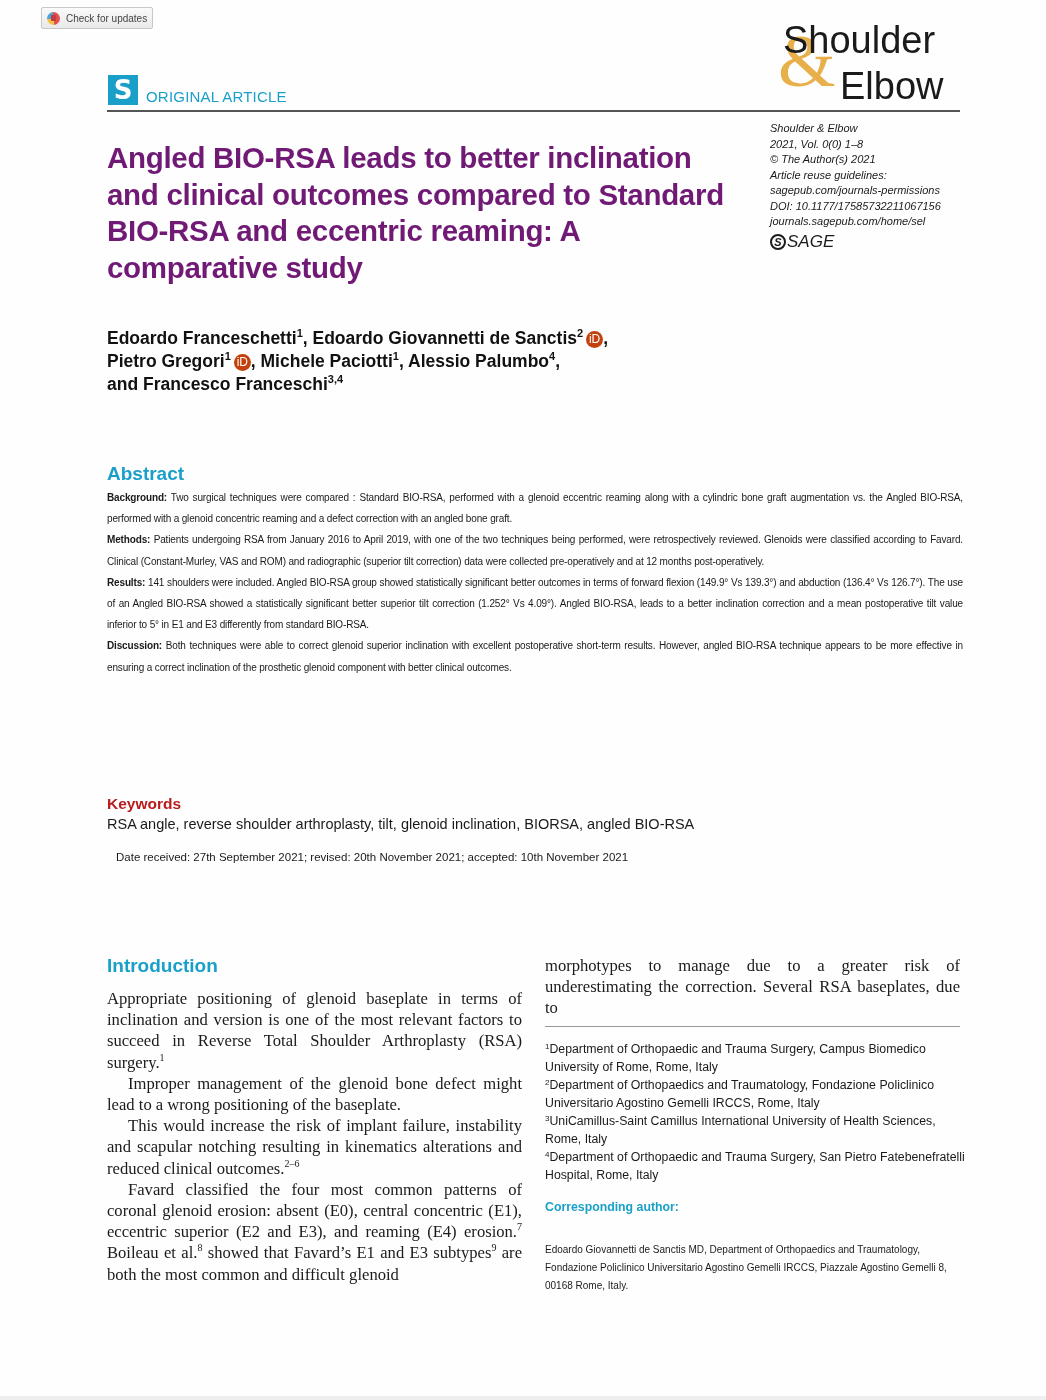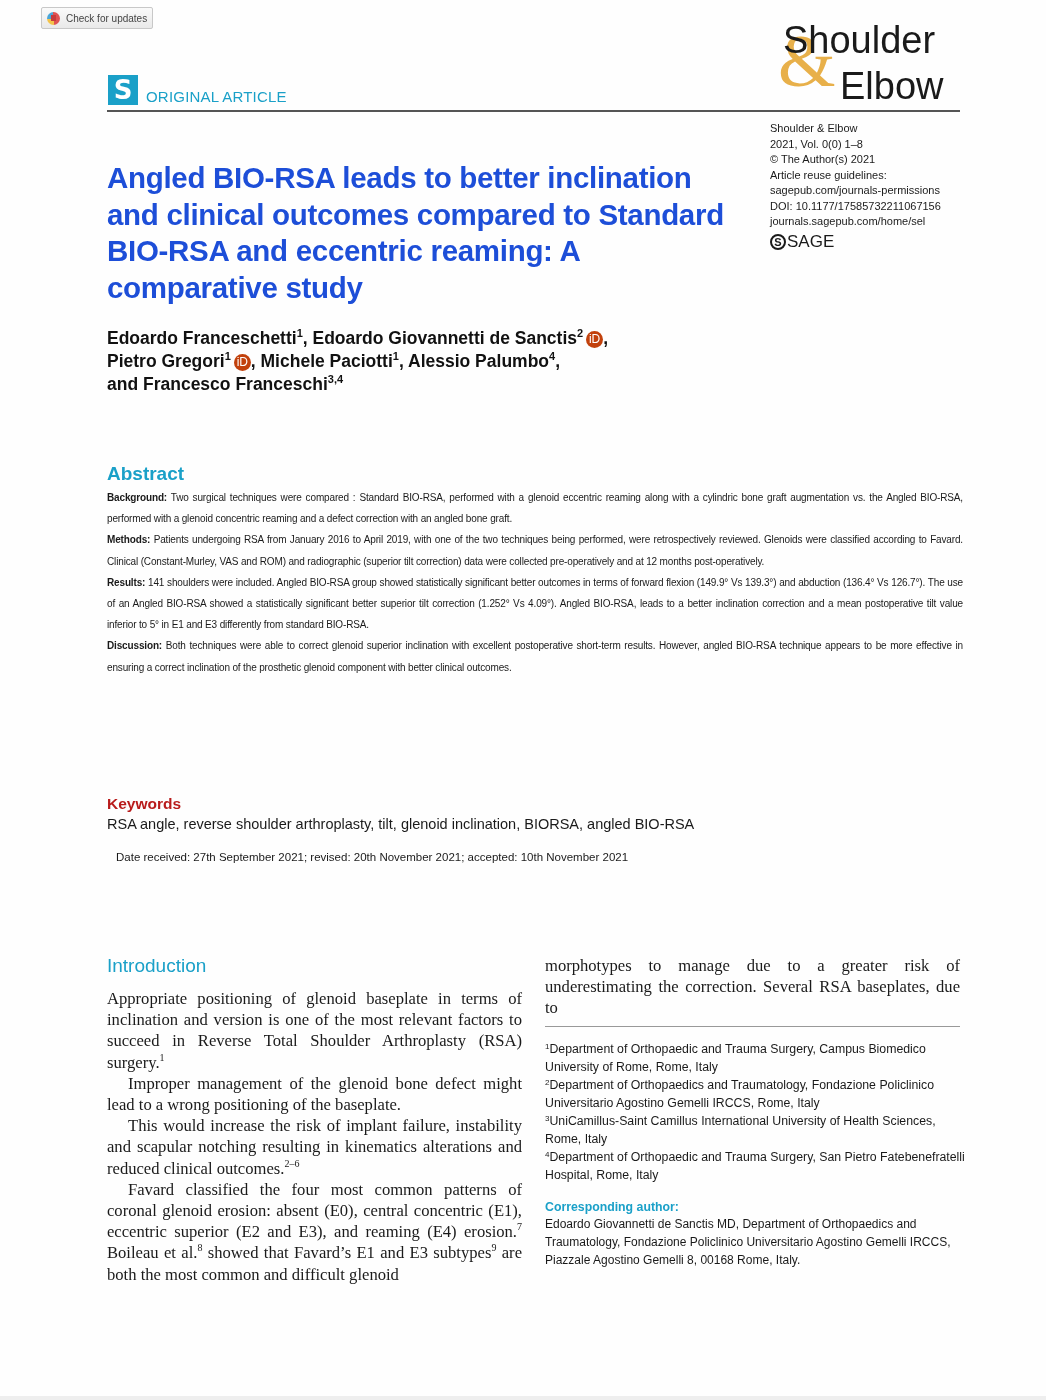--- a/index.html
+++ b/index.html
@@ -30,28 +30,28 @@
   .hdr-rule { left: 107px; top: 110px; width: 853px; height: 2px; background: #555; }
 
   
   .j-amp { left: 778px; top: 24px; font-size: 74px; line-height: 74px; color: #e8b04a;
     font-family: "Liberation Serif", serif; }
   .j-shoulder { left: 783px; top: 18px; font-size: 38px; color: #1a1a1a; line-height: 44px; }
   .j-elbow { left: 840px; top: 64px; font-size: 38px; color: #1a1a1a; line-height: 44px; }
 
   
   .meta { left: 770px; top: 121px; font-size: 11px; line-height: 15.5px; color: #1a1a1a; }
-  .meta div { white-space: nowrap; }
+  .meta div { white-space: nowrap; font-style: italic; }
   .sage { margin-top: 2px; font-size: 17px; line-height: 20px; display: flex; align-items: center; gap: 1px; }
   .sage-s { width: 16px; height: 16px; border: 2px solid #1a1a1a; border-radius: 50%; box-sizing: border-box;
     font-size: 11px; line-height: 12px; text-align: center; font-weight: bold; }
 
   
-  .title { left: 107px; top: 160px; width: 640px; font-size: 29.5px; line-height: 36.5px;
-    font-weight: bold; color: #1d4ed8; letter-spacing: -0.3px; }
+  .title { left: 107px; top: 140px; width: 640px; font-size: 29.5px; line-height: 36.5px;
+    font-weight: bold; color: #701a75; letter-spacing: -0.3px; }
 
   
   .authors { left: 107px; top: 327px; width: 620px; font-size: 17.5px; line-height: 23px;
     font-weight: bold; color: #111; }
   .authors sup { font-size: 11px; vertical-align: 7px; line-height: 0; }
   .orcid { display: inline-block; width: 17px; height: 17px; border-radius: 50%; background: #c2410c;
     color: #fff; font-size: 12px; line-height: 17px; text-align: center; vertical-align: 1px;
     font-weight: normal; margin-left: 3px; }
 
   
@@ -59,34 +59,34 @@
   .abs-body { left: 107px; top: 487px; width: 856px; font-size: 10px; line-height: 21.2px;
     text-align: justify; color: #1a1a1a; letter-spacing: -0.15px; }
   .abs-body p { margin: 0; }
   .abs-body b { font-weight: bold; }
 
   .kw-h { left: 107px; top: 795px; font-size: 15.5px; font-weight: bold; color: #b91c1c; }
   .kw-body { left: 107px; top: 816px; font-size: 14.5px; color: #1a1a1a; }
   .dates { left: 116px; top: 851px; font-size: 11.5px; color: #1a1a1a; }
 
   
-  .intro-h { left: 107px; top: 955px; font-size: 19px; font-weight: normal; color: #1aa0c8; }
+  .intro-h { left: 107px; top: 955px; font-size: 19px; font-weight: bold; color: #1aa0c8; }
   .col { font-family: "Liberation Serif", "DejaVu Serif", serif; font-size: 16.6px; line-height: 21.2px;
     text-align: justify; color: #1a1a1a; }
   .col p { margin: 0; }
   .col p.ind { text-indent: 21px; }
   .col sup { font-size: 10px; vertical-align: 7px; line-height: 0; }
   .col-left { left: 107px; top: 988px; width: 415px; }
   .col-right { left: 545px; top: 955px; width: 415px; }
 
   .fn-rule { left: 545px; top: 1026px; width: 415px; height: 1px; background: #999; }
   .affil { left: 545px; top: 1040px; width: 420px; font-size: 12.3px; line-height: 18px; color: #1a1a1a; }
   .affil sup { font-size: 8px; vertical-align: 4px; line-height: 0; }
   .corr-h { left: 545px; top: 1200px; font-size: 12.3px; font-weight: bold; color: #1aa0c8; }
-  .corr-body { left: 545px; top: 1215px; width: 420px; font-size: 12px; line-height: 18px; color: #1a1a1a; }
+  .corr-body { left: 545px; top: 1241px; width: 420px; font-size: 10px; line-height: 18px; color: #1a1a1a; }
 
   .bottom-bar { left: 0; top: 1396px; width: 1046px; height: 4px; background: #eeeeee; }
 </style>
 </head>
 <body>
 
 <div class="abs cfu">
   <span class="cfu-icon"></span>
   <span>Check for updates</span>
 </div>

